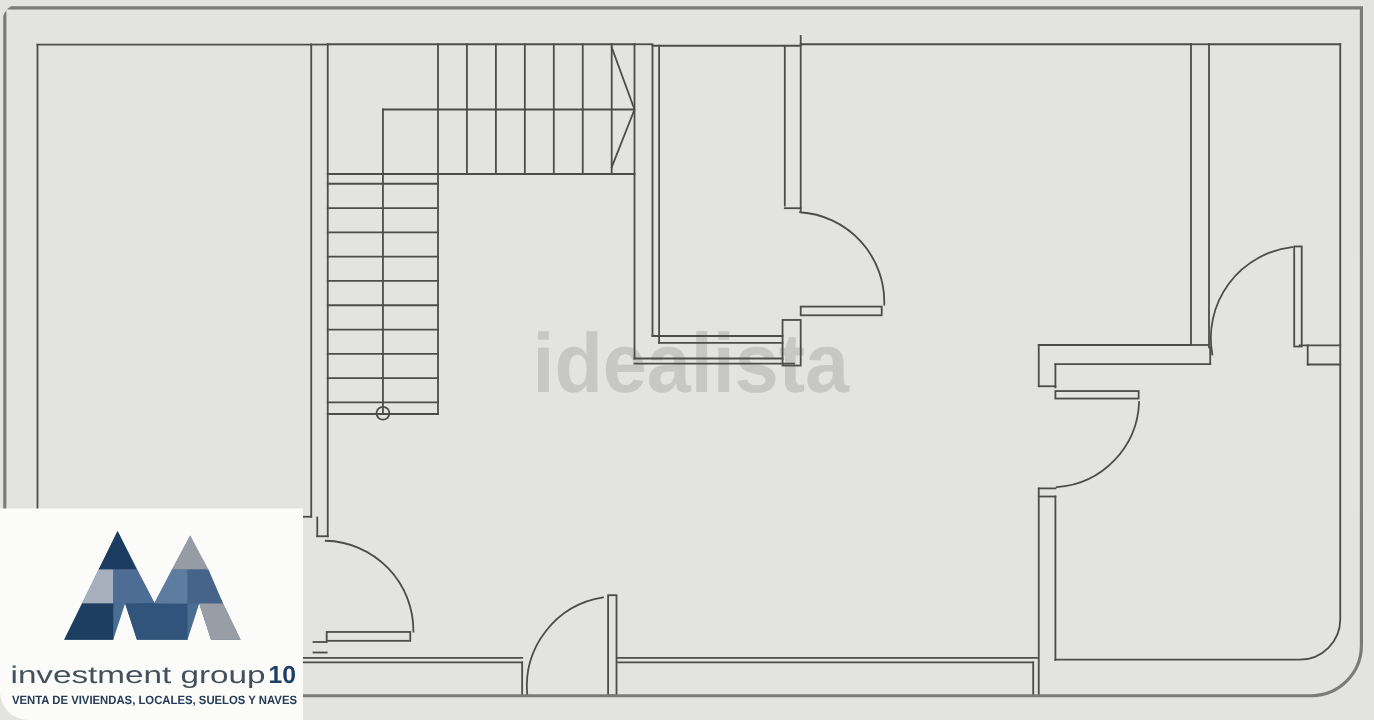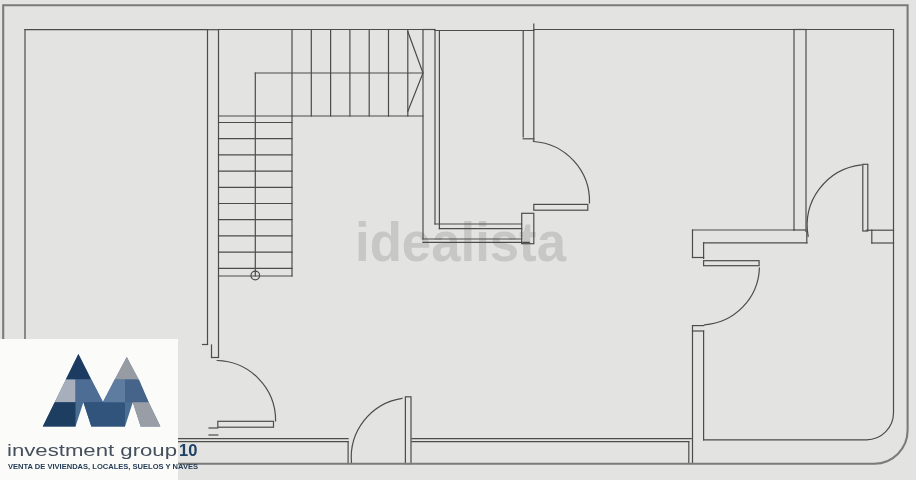--- a/index.html
+++ b/index.html
@@ -1,16 +1,16 @@
 <!DOCTYPE html>
 <html><head>
 <meta charset="utf-8">
 <style>
   html,body{margin:0;padding:0;background:#e3e3e1;}
-  #stage{position:relative;width:916px;height:480px;background:#e3e3e1;overflow:hidden;font-family:"Liberation Sans",sans-serif;}
+  #stage{position:relative;width:916px;height:480px;background:#e3e3e1;overflow:hidden;font-family:"Liberation Sans",sans-serif;border-radius:19px;}
   #plan{position:absolute;left:0;top:0;}
 </style>
 </head>
 <body>
 <div id="stage">
 
   <svg id="plan" width="916" height="480" viewBox="0 0 916 480">
 
     <rect x="0" y="0" width="916" height="480" fill="#e3e3e1"></rect>
 
@@ -177,21 +177,21 @@
 
         <rect x="405.4" y="396.8" width="5.6" height="66.8"></rect>
 
         <path d="M 351.5,463 A 60,60 0 0 1 402,398.3"></path>
       </g>
     </g>
 
     <path d="M 874.5,463.8 H 3.2 V 5.2 H 907.6 V 430 A 33.5,33.5 0 0 1 874.5,463.8 Z" fill="none" stroke="#7b7b79" stroke-width="2.1"></path>
   </svg>
 
-  <div style="position:absolute;left:0;top:339px;width:178px;height:141px;background:#fbfbfa;">
+  <div style="position:absolute;left:0;top:339px;width:202px;height:141px;background:#fbfbfa;">
 
     <svg width="202" height="141" viewBox="0 0 202 141" style="position:absolute;left:0;top:0;">
 
       <polygon points="42.8,87.5 78.4,15 103,63 126.8,18 160.4,87.5 140.7,87.5 132.8,63.3 125,87.5 91.3,87.5 83.4,63.3 75.5,87.5" fill="#4a6d92"></polygon>
 
       <polygon points="78.4,15 65.8,40.6 91,40.6" fill="#1b3c60"></polygon>
       <polygon points="65.8,40.6 75.5,40.6 75.5,63.3 54.7,63.3" fill="#a7afbc"></polygon>
       <polygon points="75.5,40.6 91,40.6 103,63 75.5,63.3" fill="#4e6d94"></polygon>
       <polygon points="54.7,63.3 75.5,63.3 75.5,87.5 42.8,87.5" fill="#1d3e61"></polygon>
       <polygon points="83.4,63.3 103,63 125,63.3 125,87.5 91.3,87.5" fill="#30547c"></polygon>

